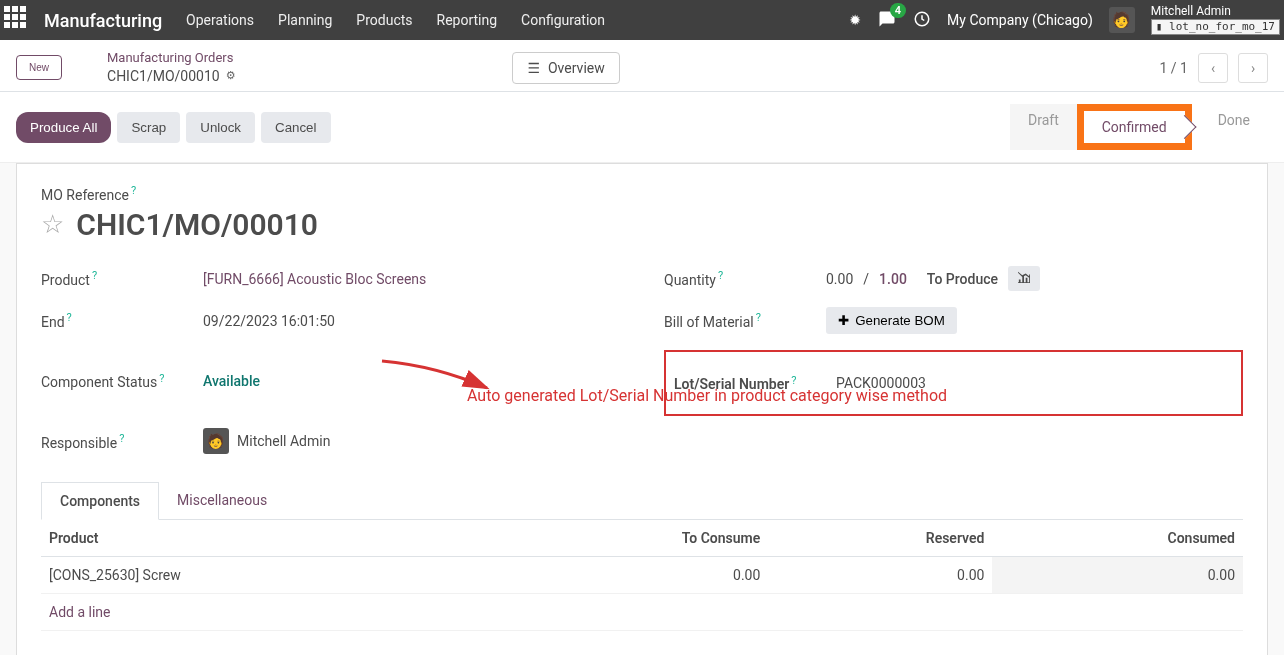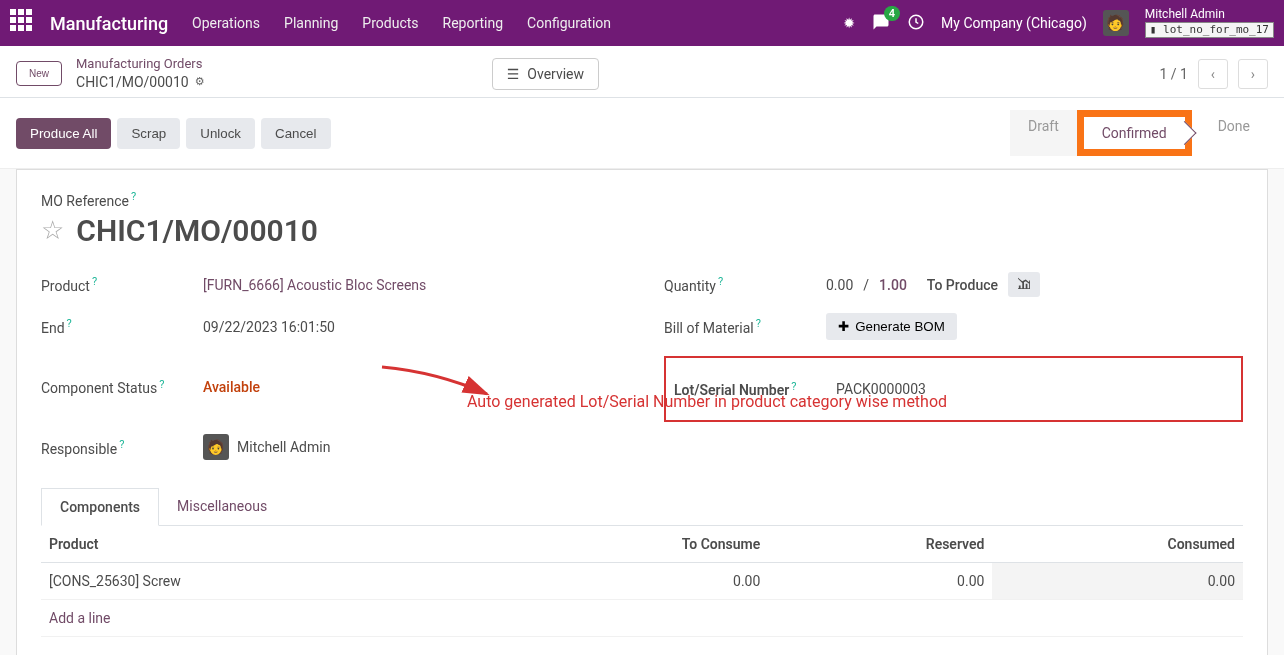--- a/index.html
+++ b/index.html
@@ -1,44 +1,44 @@
 <!DOCTYPE html>
 <html><head>
 <meta charset="utf-8">
 <style>
 * { box-sizing: border-box; margin: 0; padding: 0; }
 body { font-family: -apple-system, BlinkMacSystemFont, "Segoe UI", Roboto, sans-serif; font-size: 14px; color: #4c4c4c; background: #f9f9f9; }
 
-.topbar { background: #701a75; height: 46px; display: flex; align-items: center; padding: 0 10px; color: #fff; }
+.topbar { background: #404040; height: 40px; display: flex; align-items: center; padding: 0 4px; color: #fff; }
 .apps-icon { width: 28px; height: 28px; display: grid; grid-template-columns: repeat(3,6px); grid-template-rows: repeat(3,6px); gap: 2px; margin-right: 12px; cursor: pointer; }
 .apps-icon span { background: #fff; }
 .brand { font-size: 18px; font-weight: 500; margin-right: 24px; }
 .menu { display: flex; gap: 24px; flex: 1; }
 .menu-item { color: #eee; cursor: pointer; font-size: 14px; }
 .topbar-right { display: flex; align-items: center; gap: 16px; }
 .icon-btn { position: relative; cursor: pointer; }
 .badge { position: absolute; top: -7px; right: -9px; background: #28a745; color: #fff; font-size: 11px; border-radius: 9px; padding: 0 5px; line-height: 15px; font-weight: 600; }
 .avatar { width: 26px; height: 26px; background: #555; border-radius: 3px; display: flex; align-items: center; justify-content: center; font-size: 15px; }
 .usercol { display: flex; flex-direction: column; line-height: 1.1; font-size: 12px; }
 .db-tag { background: #f5f5f5; color: #333; padding: 1px 4px; border: 1px solid #888; font-family: monospace; font-size: 11px; display: inline-block; }
 
 .subhead { background: #fff; border-bottom: 1px solid #dee2e6; padding: 10px 16px 6px; display: flex; align-items: center; gap: 14px; }
 .btn { border: 1px solid #ccc; background: #fff; padding: 6px 12px; border-radius: 4px; cursor: pointer; font-size: 10px; }
 .btn-new { color: #714b67; border-color: #714b67; font-weight: 500; }
-.crumbs { display: flex; flex-direction: column; line-height: 1.3; }
+.crumbs { display: flex; flex-direction: column; line-height: 1.3; margin-left: 31px; }
 .crumb-top { color: #714b67; font-size: 13px; cursor: pointer; }
 .crumb-bot { color: #4c4c4c; font-size: 14px; display: flex; align-items: center; gap: 6px; }
 .gear { font-size: 11px; color: #666; cursor: pointer; }
 .center-over { margin-left: auto; margin-right: auto; }
 .overview-btn { border: 1px solid #ccc; border-radius: 4px; padding: 7px 14px; display: flex; align-items: center; gap: 8px; cursor: pointer; }
 .pager-area { margin-left: auto; display: flex; align-items: center; gap: 10px; color: #666; }
 .pg-btn { width: 30px; height: 30px; border: 1px solid #ddd; border-radius: 3px; background: #fff; display: flex; align-items: center; justify-content: center; cursor: pointer; color: #888; }
 
 .actionbar { background: #fff; padding: 12px 16px; display: flex; align-items: center; gap: 6px; border-bottom: 1px solid #eee; }
-.btn-primary { background: #714b67; color: #fff; border: none; padding: 8px 14px; border-radius: 4px; cursor: pointer; font-weight: 500; text-align: right; }
+.btn-primary { background: #714b67; color: #fff; border: none; padding: 8px 14px; border-radius: 12px; cursor: pointer; font-weight: 500; text-align: right; }
 .btn-gray { background: #e7e9ed; border: none; padding: 8px 14px; border-radius: 4px; cursor: pointer; color: #4c4c4c; }
 .statusbar { margin-left: auto; display: flex; }
 .status-step { padding: 8px 18px; color: #999; position: relative; }
 .status-step.active-step { border: 7px solid #f97316; color: #714b67; font-weight: 400; background: #fff; }
 .status-step.active-step::after { content:''; position:absolute; right:-8px; top:50%; transform:translateY(-50%) rotate(45deg); width:16px; height:16px; border-top:1px solid #714b67; border-right:1px solid #714b67; background:#fff; }
 .status-step.done-step { padding-left: 26px; }
 .status-step.gray-bg { background: #f5f5f5; }
 
 .sheet { background: #fff; margin: 0 16px 16px; border: 1px solid #ddd; padding: 20px 24px; }
 .lbl { color: #4c4c4c; font-size: 14px; display: inline-block; }
@@ -48,21 +48,21 @@
 .mo-title { font-size: 30px; font-weight: 600; color: #4c4c4c; }
 
 .form-grid { display: grid; grid-template-columns: 1fr 1fr; gap: 8px 44px; }
 .fld { display: flex; align-items: center; gap: 12px; min-height: 34px; }
 .fld .lbl-col { width: 150px; }
 .link { color: #714b67; cursor: pointer; }
 .qty-group { display: flex; align-items: center; gap: 10px; }
 .graph-btn { background: #e7e9ed; border: none; padding: 5px 9px; border-radius: 3px; cursor: pointer; }
 .gen-bom { background: #e7e9ed; border: none; padding: 6px 12px; border-radius: 3px; cursor: pointer; display: flex; align-items: center; gap: 6px; }
 .orange { color: #e8833a; font-weight: 500; }
-.green { color: #c2410c; font-weight: 500; text-align: right; }
+.green { color: #0f766e; font-weight: 500; text-align: right; }
 .boxed { border: 2px solid #d63333; padding: 22px 8px; margin-top: 4px; display: inline-flex; }
 .resp-av { width: 26px; height: 26px; background: #555; border-radius: 3px; display: flex; align-items: center; justify-content: center; font-size: 14px; margin-right: 8px; }
 
 .annot-arrow { position: absolute; }
 .annot-text { color: #d63333; font-size: 16px; }
 
 .tabs { display: flex; border-bottom: 1px solid #dee2e6; margin-top: 24px; }
 .tab { padding: 10px 18px; cursor: pointer; color: #714b67; }
 .tab.active-tab { border: 1px solid #dee2e6; border-bottom-color: #fff; color: #4c4c4c; font-weight: 500; margin-bottom: -1px; background: #fff; }
 

